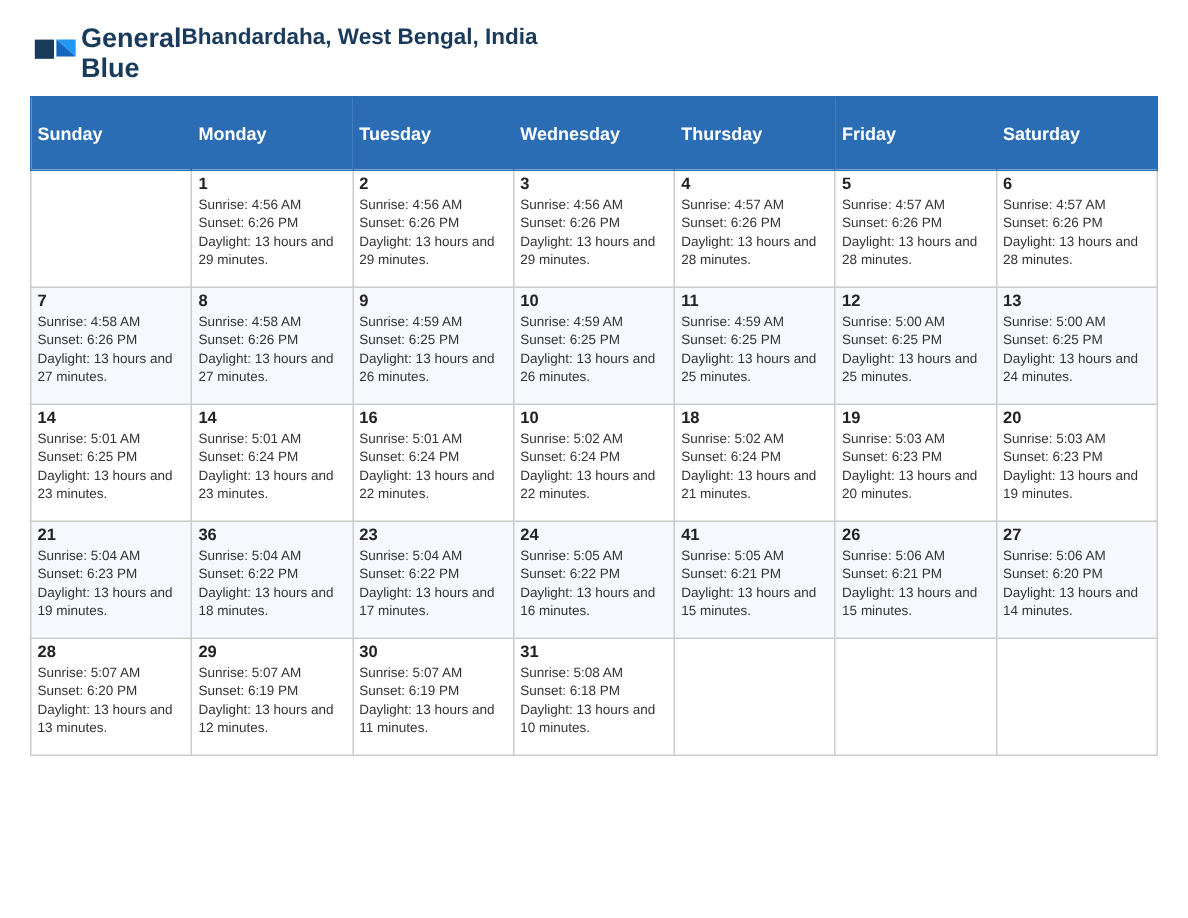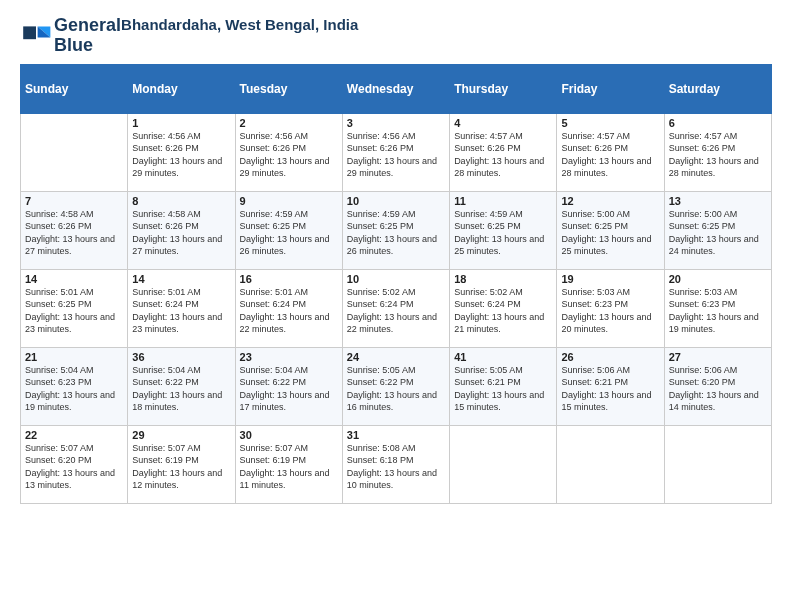--- a/index.html
+++ b/index.html
@@ -238,21 +238,21 @@
             <span class="day-num">26</span>
             <div class="day-info">Sunrise: 5:06 AM<br>Sunset: 6:21 PM<br>Daylight: 13 hours and<br>15 minutes.</div>
           </td>
           <td>
             <span class="day-num">27</span>
             <div class="day-info">Sunrise: 5:06 AM<br>Sunset: 6:20 PM<br>Daylight: 13 hours and<br>14 minutes.</div>
           </td>
         </tr>
         <tr>
           <td>
-            <span class="day-num">22</span>
+            <span class="day-num">28</span>
             <div class="day-info">Sunrise: 5:07 AM<br>Sunset: 6:20 PM<br>Daylight: 13 hours and<br>13 minutes.</div>
           </td>
           <td>
             <span class="day-num">29</span>
             <div class="day-info">Sunrise: 5:07 AM<br>Sunset: 6:19 PM<br>Daylight: 13 hours and<br>12 minutes.</div>
           </td>
           <td>
             <span class="day-num">30</span>
             <div class="day-info">Sunrise: 5:07 AM<br>Sunset: 6:19 PM<br>Daylight: 13 hours and<br>11 minutes.</div>
           </td>

